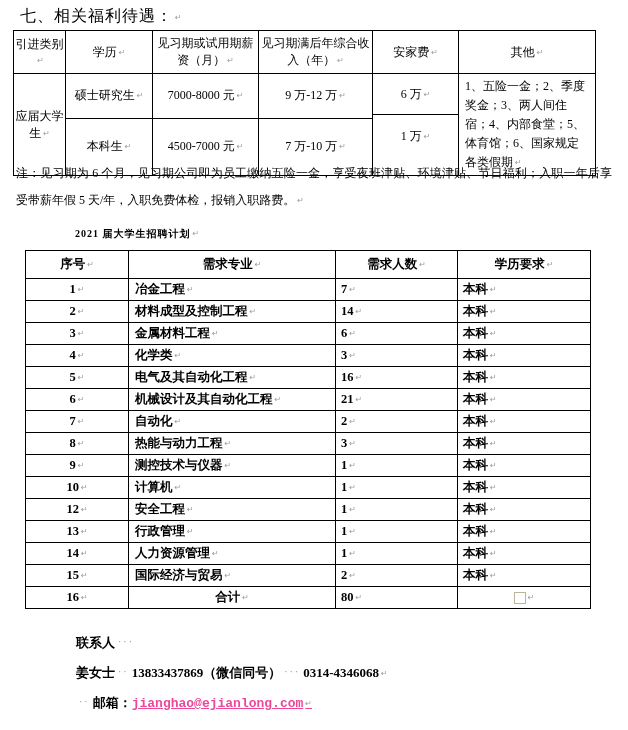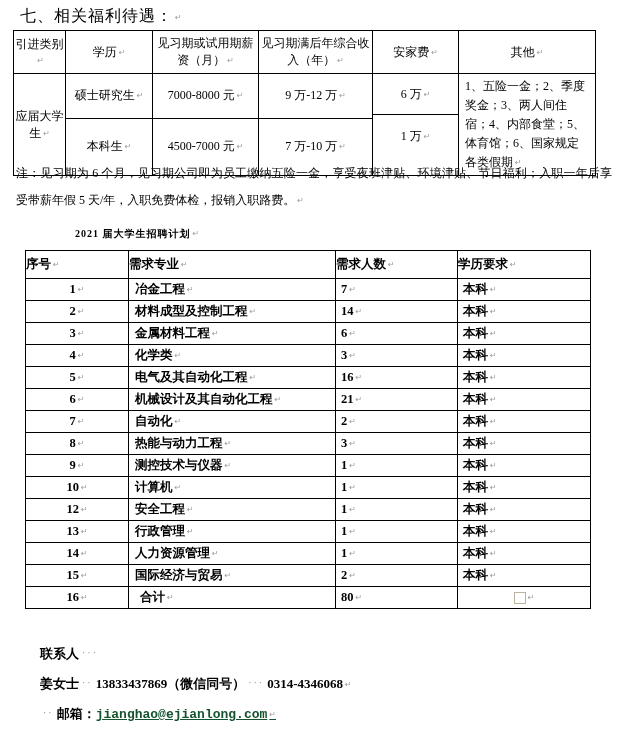--- a/index.html
+++ b/index.html
@@ -36,35 +36,35 @@
 
   
   .doc-title{left:20px;top:6px;font-size:16px;font-weight:normal;letter-spacing:1px;}
   .t2-title{left:75px;top:227px;font-size:10px;font-weight:bold;letter-spacing:1px;}
 
   
   .t2{left:25px;top:250px;width:565px;}
   .t2 td{font-weight:bold;font-size:12.5px;}
   .t2 tr{height:22px;}
   .t2 tr.hrow{height:28px;}
-  .t2 td.hcell{}
+  .t2 td.hcell{text-align:center;}
   .t2 td.no{text-align:center;}
   .t2 td.major{text-align:left;padding-left:6px;}
-  .t2 td.major.total{text-align:left;padding-left:11px;}
+  .t2 td.major.total{text-align:center;padding-left:0;}
   .t2 td.count{text-align:left;padding-left:5px;}
   .t2 td.edu{text-align:left;padding-left:5px;margin-top:8px;}
   .t2 td.edu.boxcell{text-align:center;padding-left:0;}
   .ul{text-decoration:underline;}
   .ffbox{display:inline-block;width:10px;height:10px;border:1px solid #bdb29b;vertical-align:middle;}
 
   
   .contact{left:40px;top:633px;font-size:13px;font-weight:bold;}
-  .contact .line{height:30px;line-height:40px;white-space:nowrap;}
+  .contact .line{height:30px;line-height:18px;white-space:nowrap;margin-left:36px;}
   .dots{color:#8f8f8f;font-size:10px;letter-spacing:2px;font-weight:normal;margin:0 3px;vertical-align:2px;}
-  .email-link{color:#14532d;text-decoration:underline;font-family:"Liberation Mono","DejaVu Sans Mono",monospace;font-size:13px;}
+  .email-link{color:#ec4899;text-decoration:underline;font-family:"Liberation Mono","DejaVu Sans Mono",monospace;font-size:13px;}
 
   
   .pm::after{
     content:"\21B5";
     font:normal 8px "DejaVu Sans",sans-serif;color:#9a9a9a;
     margin-left:2px;vertical-align:1px;font-weight:normal;
   }
 </style>
 </head>
 <body>

